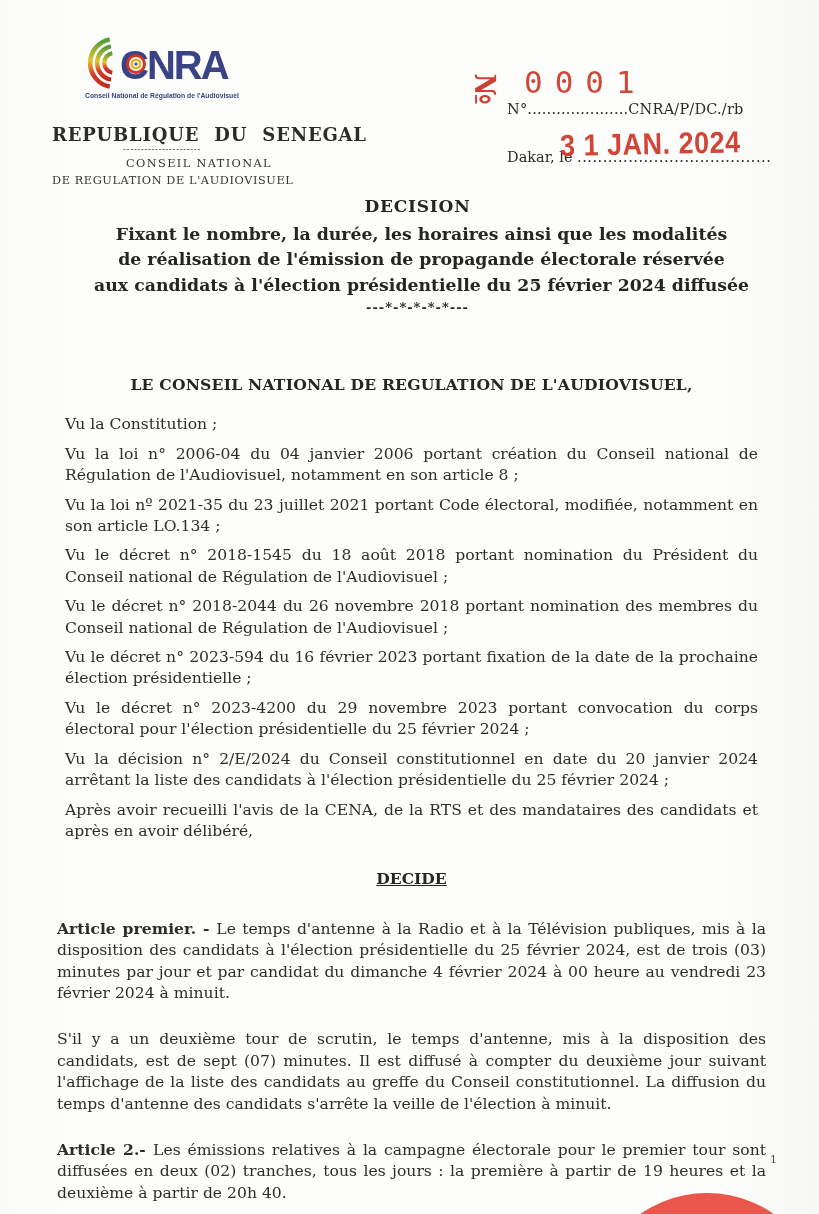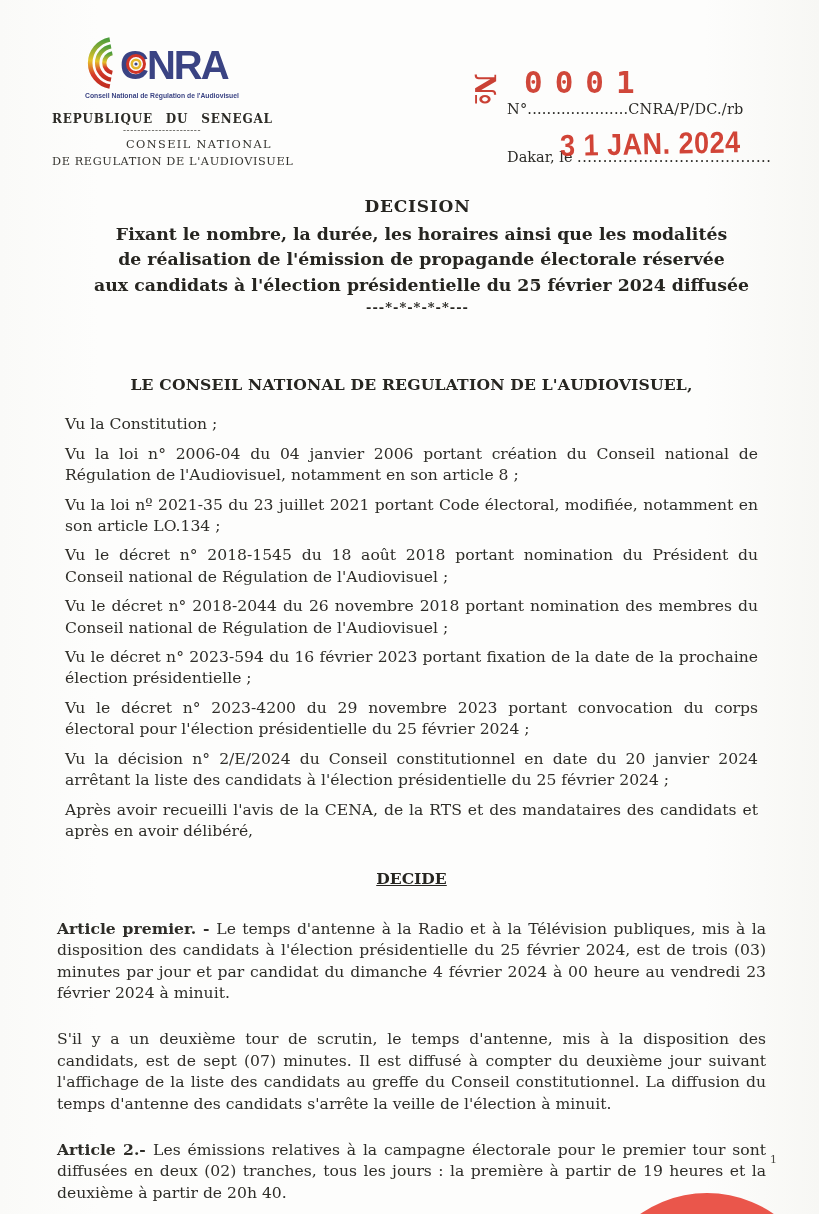--- a/index.html
+++ b/index.html
@@ -20,22 +20,22 @@
   }
   .logo { display:block; margin:0 auto; }
   .logo-subtitle {
     margin-top:-1px;
     font-family:"Liberation Sans",sans-serif;
     font-size:8px; font-weight:600; color:#3a4383;
     white-space:nowrap;
     transform:scaleX(.85); transform-origin:50% 50%;
   }
   .republic {
-    margin-top:12px;
-    font-size:12px; font-weight:700; color:#2c2b26;
+    margin-top:24px;
+    font-size:18px; font-weight:700; color:#2c2b26;
     letter-spacing:.8px; word-spacing:8px; white-space:nowrap;
   }
   .hdr-divider {
     font-size:9px; line-height:8px; letter-spacing:.5px; color:#45443f;
   }
   .council1 {
     margin-top:4px; font-size:11.3px; letter-spacing:1.4px; color:#35342f; white-space:nowrap;text-align:right;
   }
   .council2 {
     margin-top:4px; font-size:11.3px; letter-spacing:.6px; color:#35342f; white-space:nowrap;
@@ -46,21 +46,21 @@
     position:absolute; left:466px; top:70px;
     width:38px; height:38px;
     display:flex; align-items:center; justify-content:center;
     font-size:29px; font-weight:700; color:#c8372b;
     transform:rotate(90deg);
     opacity:.95;
   }
   .stamp-digits {
     position:absolute; left:524px; top:64px;
     font-family:"DejaVu Sans Mono",monospace;
-    font-size:31px; font-weight:700;
+    font-size:31px; font-weight:400;
     letter-spacing:12px; color:#cd3a2c; opacity:.93;
     white-space:nowrap;
   }
   .ref-line {
     position:absolute; left:507px; top:101px;
     font-size:14.5px; color:#2c2b27; letter-spacing:.2px; white-space:nowrap;
   }
   .place-line {
     position:absolute; left:507px; top:149px;
     font-size:14.5px; color:#2c2b27; white-space:nowrap;

